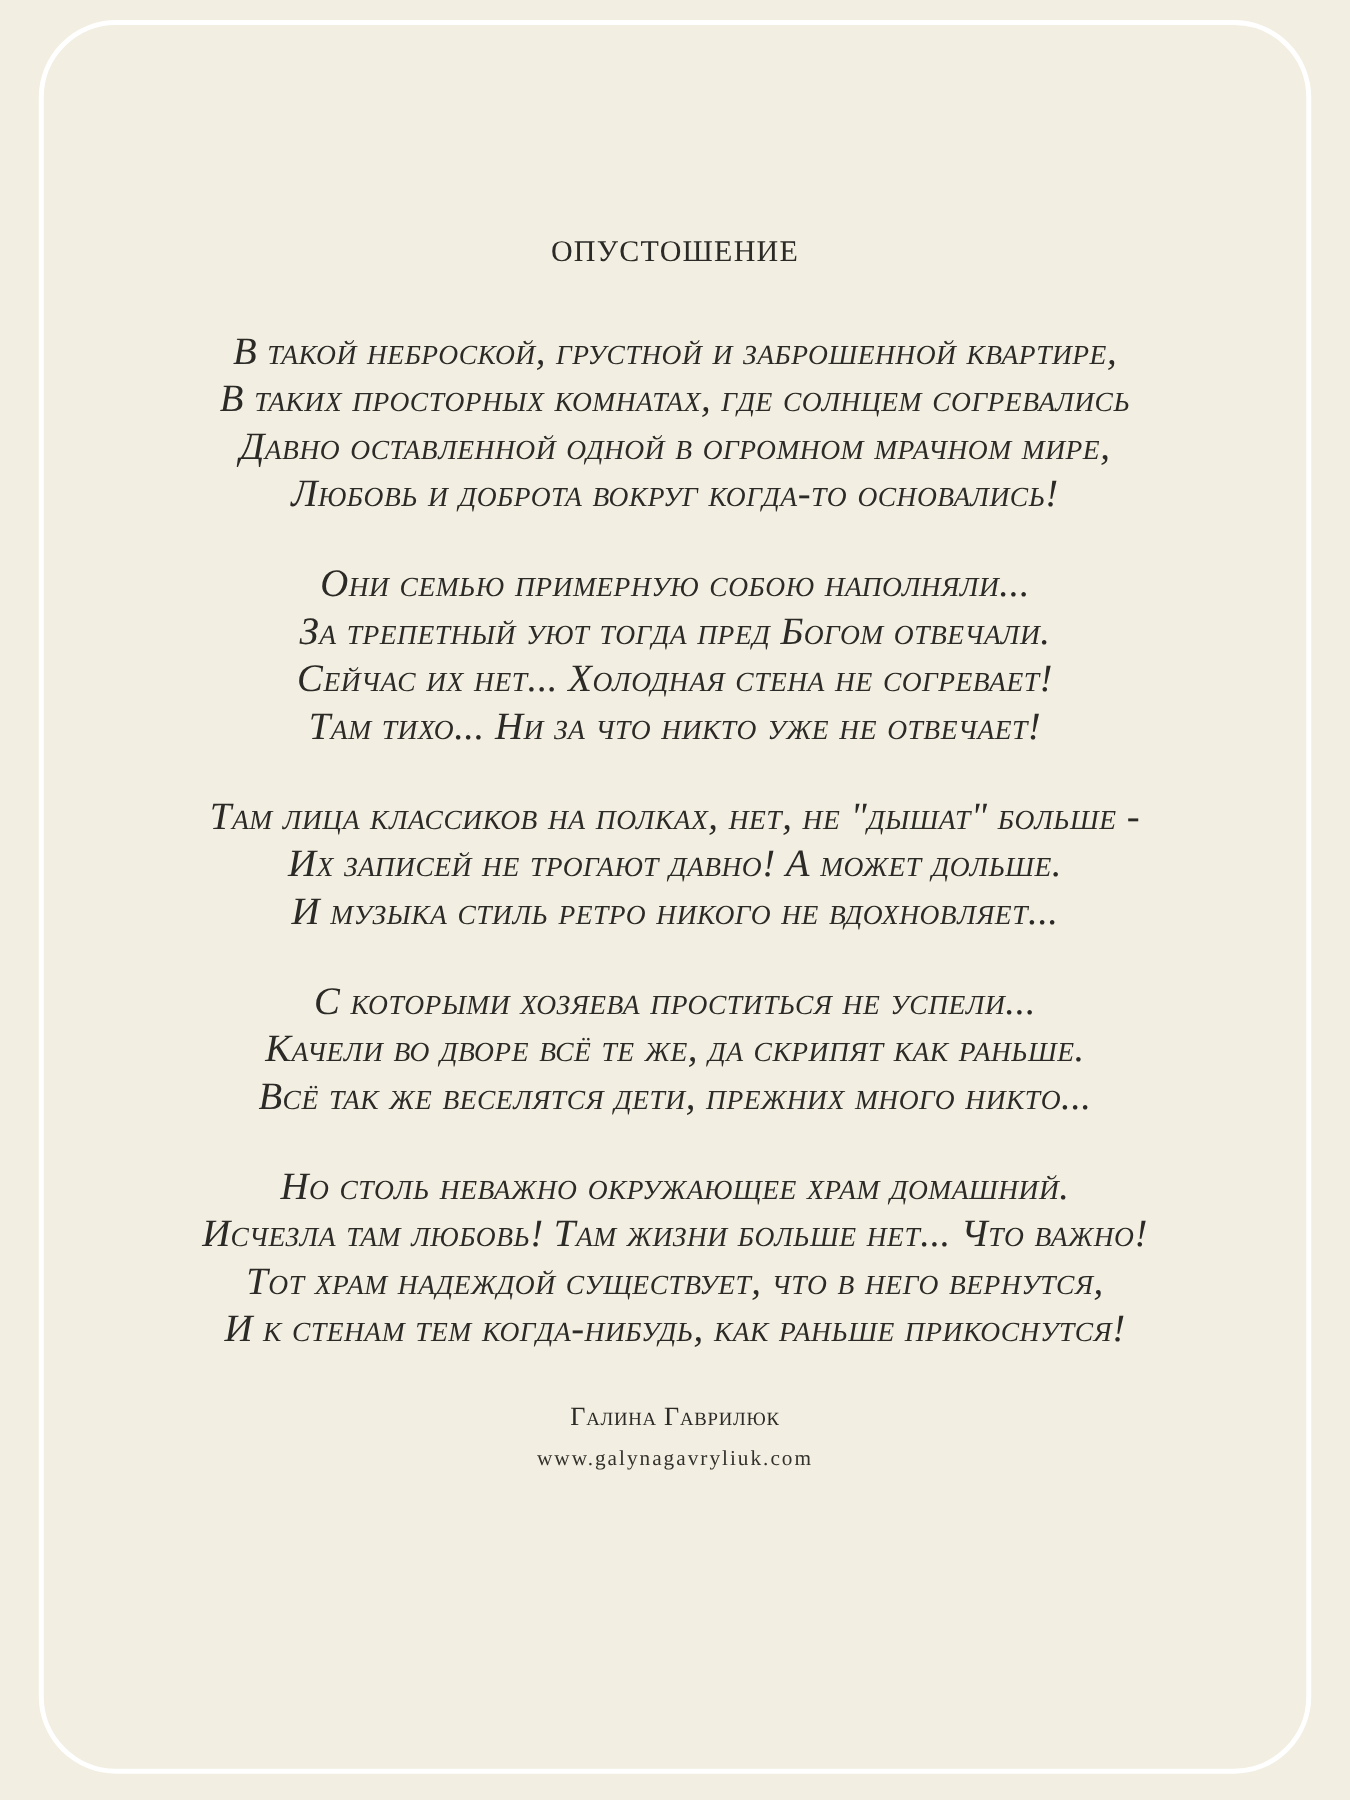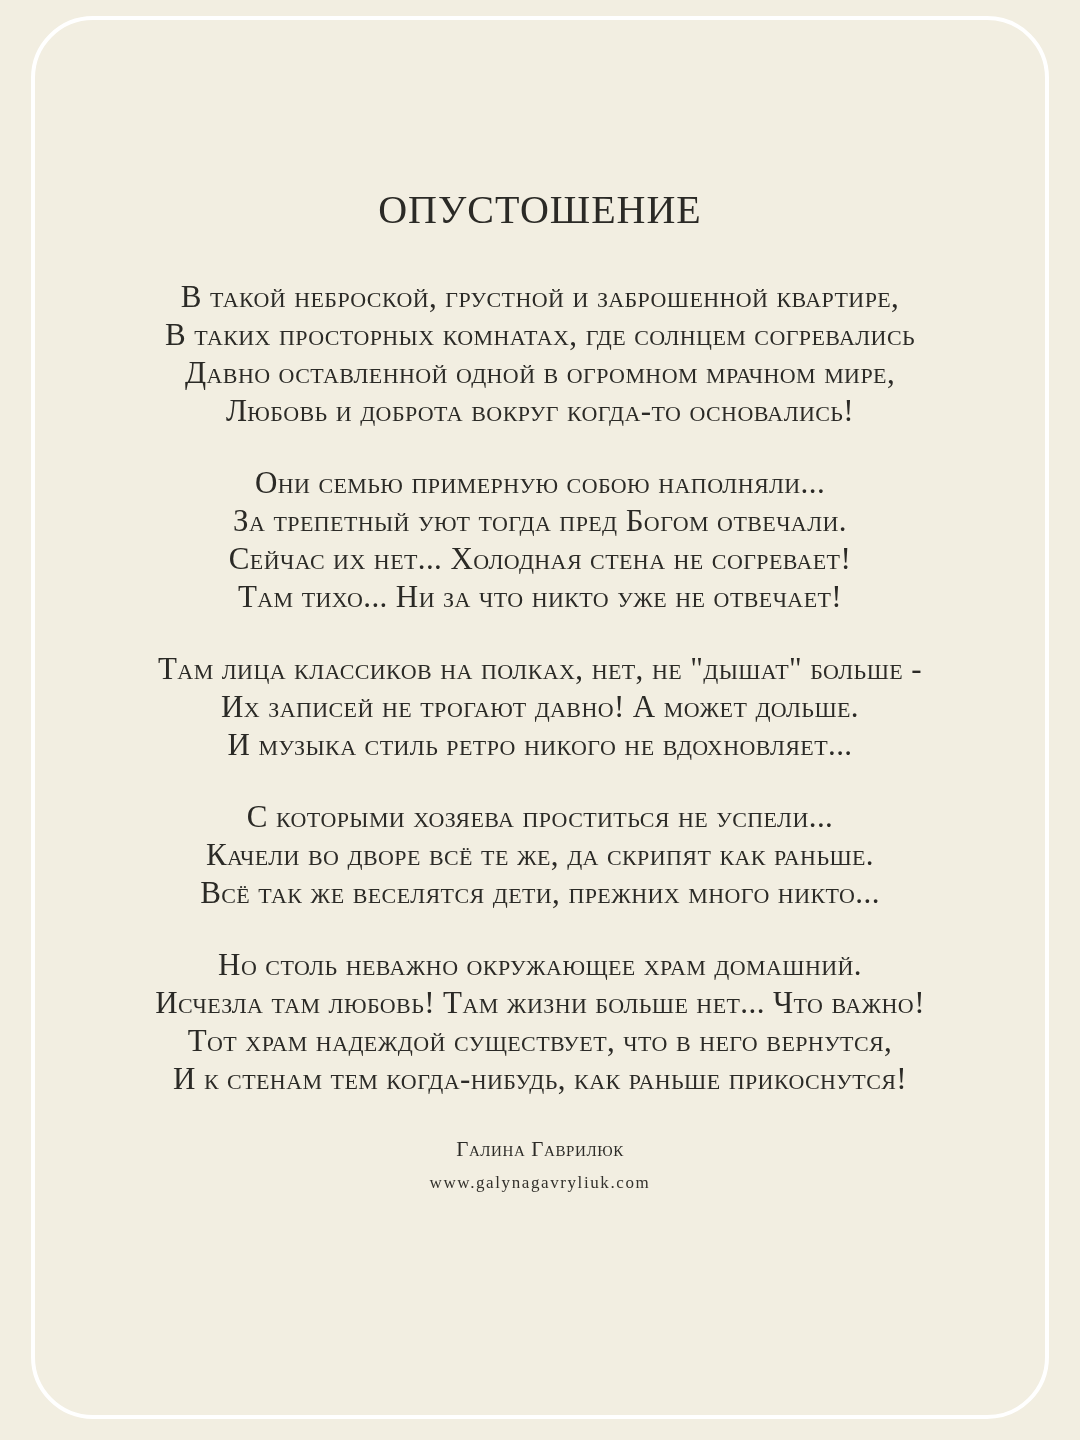--- a/index.html
+++ b/index.html
@@ -29,28 +29,29 @@
     position: absolute;
     top: 0;
     left: 0;
     right: 0;
     bottom: 0;
     text-align: center;
     padding-top: 190px;
     box-sizing: border-box;
   }
   .title {
-    font-size: 40px;
+    font-size: 24px;
     font-weight: normal;
     letter-spacing: 1px;
     margin: 0 0 48px 0;
     line-height: 1;
   }
   .stanza {
     margin: 0 60px 34px 60px;
+    font-style: italic;
   }
   .stanza:last-of-type {
     margin-bottom: 0;
   }
   .line {
     font-variant: small-caps;
     font-size: 31px;
     line-height: 38px;
     margin: 0;
     letter-spacing: 0.4px;

